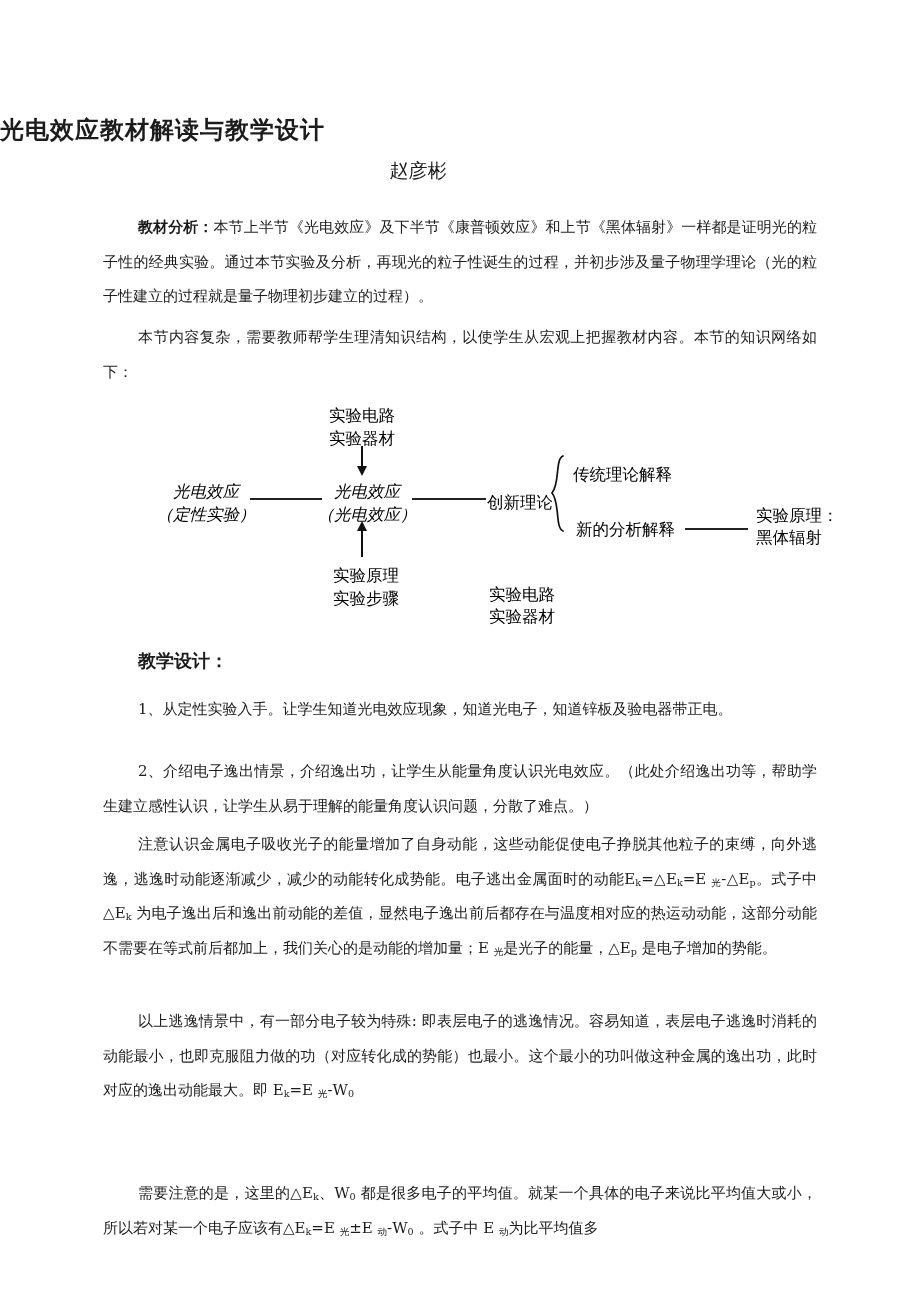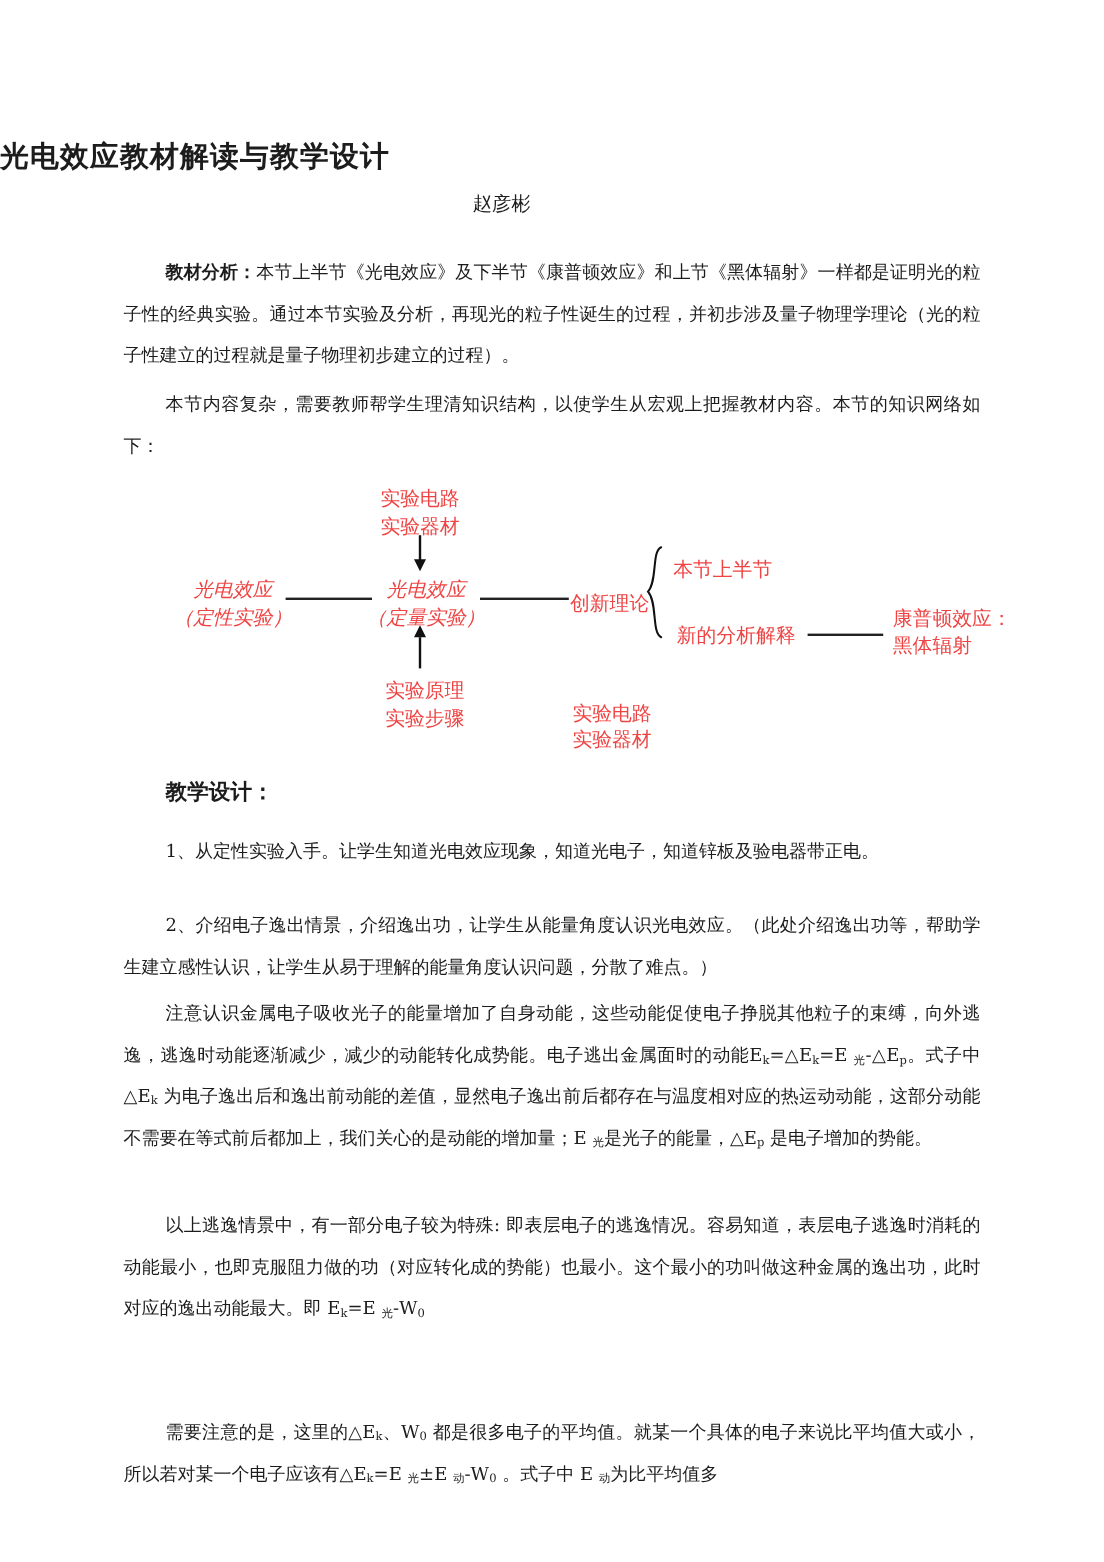--- a/index.html
+++ b/index.html
@@ -10,33 +10,33 @@
     -webkit-font-smoothing:antialiased;
   }
   .abs{position:absolute;}
   .hei{font-family:"DejaVu Sans","Liberation Sans",sans-serif;font-weight:bold;}
   .page-title{
     left:0;top:114px;width:796px;
     font-size:24px;line-height:32px;letter-spacing:1px;
   }
   .author{
     left:0;top:158px;width:836px;text-align:center;
-    font-size:16px;line-height:24px;
+    font-size:19px;line-height:24px;
   }
   .body-text{
     left:103px;width:714px;
     font-size:15px;line-height:34.5px;
     text-align:justify;
   }
   .indent{text-indent:35px;}
   sub{font-size:0.64em;vertical-align:-0.25em;line-height:0;}
   .heading{left:103px;font-size:18px;line-height:34.5px;text-indent:35px;width:714px;}
 
   
-  .diagram{left:0;top:400px;width:747px;height:248px;font-size:16.5px;color:#ef4444;}
+  .diagram{left:12px;top:400px;width:747px;height:248px;font-size:16.5px;color:#000000;}
   .dnode{position:absolute;line-height:23px;white-space:nowrap;}
   .dnode.center{text-align:center;font-style:italic;}
   .hline{position:absolute;height:1.5px;background:#222;}
   .vshaft{position:absolute;width:1.6px;background:#111;}
   .tri-down{position:absolute;width:0;height:0;
     border-left:5.5px solid transparent;border-right:5.5px solid transparent;
     border-top:10px solid #111;}
   .tri-up{position:absolute;width:0;height:0;
     border-left:5.5px solid transparent;border-right:5.5px solid transparent;
     border-bottom:10px solid #111;}
@@ -68,38 +68,38 @@
 
     <div class="dnode center" style="left:134px;top:80px;width:120px">
       <div>光电效应</div>
       <div>（定性实验）</div>
     </div>
 
     <div class="hline" style="left:238px;top:98px;width:72px"></div>
 
     <div class="dnode center" style="left:295px;top:80px;width:120px">
       <div>光电效应</div>
-      <div>（定量实验）</div>
+      <div>（光电效应）</div>
     </div>
 
     <div class="hline" style="left:400px;top:98px;width:74px"></div>
 
     <div class="dnode" style="left:475px;top:91px">创新理论</div>
 
     <svg class="brace" style="left:538px;top:54px" width="15" height="79" viewBox="0 0 15 79">
       <path d="M13 2 C 5 5, 10 30, 2 39 C 10 48, 5 74, 13 77" stroke="#111" stroke-width="1.7" fill="none" stroke-linecap="round"></path>
     </svg>
 
-    <div class="dnode" style="left:561px;top:63px">本节上半节</div>
+    <div class="dnode" style="left:561px;top:63px">传统理论解释</div>
     <div class="dnode" style="left:564px;top:118px">新的分析解释</div>
 
     <div class="hline" style="left:673px;top:128px;width:63px"></div>
 
     <div class="dnode" style="left:744px;top:105px;line-height:22px">
-      <div>康普顿效应：</div>
+      <div>实验原理：</div>
       <div>黑体辐射</div>
     </div>
 
     <div class="tri-up" style="left:344.5px;top:121px"></div>
     <div class="vshaft" style="left:349px;top:131px;height:26px"></div>
 
     <div class="dnode" style="left:321px;top:164px">
       <div>实验原理</div>
       <div>实验步骤</div>
     </div>

